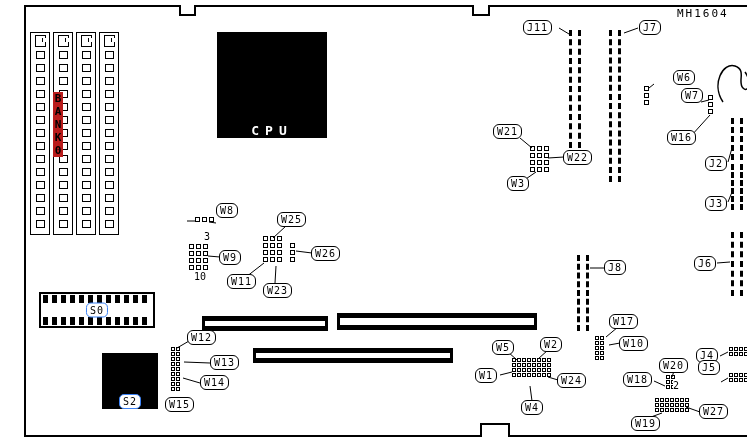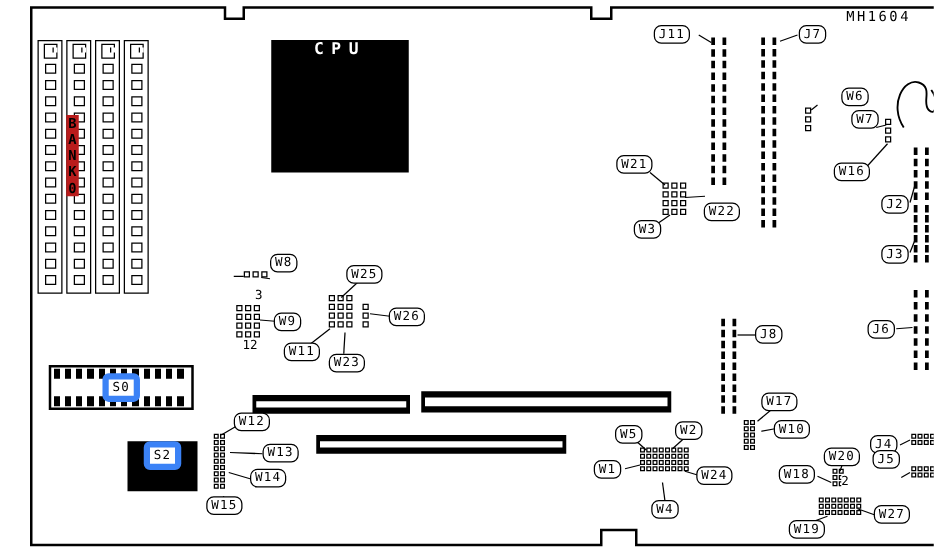--- a/index.html
+++ b/index.html
@@ -15,22 +15,22 @@
   .tiny{--sq:4px;gap:1px;}
   .pinstrip{position:absolute;box-sizing:border-box;width:12px;z-index:2;
             border-left:3px dashed #000;border-right:3px dashed #000;}
   .slot{position:absolute;box-sizing:border-box;border:1px solid #000;z-index:1;
         display:flex;flex-direction:column;align-items:center;padding:2px 0;}
   .slot .pingrid{position:static;--sq:9px;--sqh:8px;gap:5px;}
   .keycap{position:relative;width:9px;height:10px;border:1px solid #000;margin-bottom:4px;background:#fff;}
   .keycap:after{content:"";position:absolute;right:-1px;top:2px;width:3px;height:4px;background:#fff;border-left:1px solid #000;}
   .vtext{position:absolute;z-index:4;width:10px;font-size:11px;line-height:13px;font-weight:bold;
          word-break:break-all;text-align:center;background:#b91c1c;}
-  .chip-black{position:absolute;background:#000;z-index:2;display:flex;align-items:flex-start;justify-content:center;}
-  .chip-label{border:5px solid #3b82f6;border-radius:5px;background:#fff;padding:0 3px;font-size:10px;letter-spacing:1px;line-height:13px;}
+  .chip-black{position:absolute;background:#000;z-index:2;display:flex;align-items:flex-end;justify-content:center;}
+  .chip-label{border:1px solid #3b82f6;border-radius:5px;background:#fff;padding:0 3px;font-size:10px;letter-spacing:1px;line-height:13px;}
   .cpu-label{color:#fff;font-size:13px;letter-spacing:6px;font-weight:bold;}
   .s0{position:absolute;box-sizing:border-box;border:2px solid #000;background:#fff;z-index:2;}
   .pins-top,.pins-bottom{position:absolute;left:2px;right:2px;height:8px;
      background:repeating-linear-gradient(90deg,#000 0 5px,#fff 5px 9px);}
   .pins-top{top:1px;} .pins-bottom{bottom:1px;}
   .s0label{position:absolute;left:50%;top:50%;transform:translate(-50%,-50%);z-index:3;}
   .expslot{position:absolute;box-sizing:border-box;background:#fff;z-index:2;
            border:solid #000;border-width:5px 3px;}
 </style>
 </head>
@@ -164,21 +164,21 @@
   <div class="chip-black" style="left:200px;top:32px;width:110px;height:106px">
     <span class="cpu-label">CPU</span>
   </div>
 
   <div class="s0" style="left:22px;top:292px;width:116px;height:36px">
     <div class="pins-top"></div>
     <div class="pins-bottom"></div>
     <span class="chip-label s0label">S0</span>
   </div>
 
-  <div class="chip-black" style="left:85px;top:353px;width:56px;height:40px">
+  <div class="chip-black" style="left:85px;top:353px;width:56px;height:56px">
     <span class="chip-label">S2</span>
   </div>
 
   <div class="expslot" style="left:185px;top:316px;width:126px;height:15px"></div>
   <div class="expslot" style="left:320px;top:313px;width:200px;height:17px"></div>
   <div class="expslot" style="left:236px;top:348px;width:200px;height:15px"></div>
 
   <div class="pinstrip" style="left:552px;top:30px;height:118px"></div>
   <div class="pinstrip" style="left:592px;top:30px;height:152px"></div>
   <div class="pinstrip" style="left:560px;top:255px;height:76px"></div>
@@ -375,21 +375,21 @@
     </div>
 
   <div class="callout" style="left:506px;top:20px">J11</div>
   <div class="callout" style="left:622px;top:20px">J7</div>
   <div class="callout" style="left:656px;top:70px">W6</div>
   <div class="callout" style="left:664px;top:88px">W7</div>
   <div class="callout" style="left:650px;top:130px">W16</div>
   <div class="callout" style="left:688px;top:156px">J2</div>
   <div class="callout" style="left:688px;top:196px">J3</div>
   <div class="callout" style="left:476px;top:124px">W21</div>
-  <div class="callout" style="left:546px;top:162px">W22</div>
+  <div class="callout" style="left:546px;top:150px">W22</div>
   <div class="callout" style="left:490px;top:176px">W3</div>
   <div class="callout" style="left:199px;top:203px">W8</div>
   <div class="callout" style="left:260px;top:212px">W25</div>
   <div class="callout" style="left:202px;top:250px">W9</div>
   <div class="callout" style="left:210px;top:274px">W11</div>
   <div class="callout" style="left:294px;top:246px">W26</div>
   <div class="callout" style="left:246px;top:283px">W23</div>
   <div class="callout" style="left:587px;top:260px">J8</div>
   <div class="callout" style="left:677px;top:256px">J6</div>
   <div class="callout" style="left:170px;top:330px">W12</div>
@@ -404,16 +404,16 @@
   <div class="callout" style="left:592px;top:314px">W17</div>
   <div class="callout" style="left:602px;top:336px">W10</div>
   <div class="callout" style="left:642px;top:358px">W20</div>
   <div class="callout" style="left:606px;top:372px">W18</div>
   <div class="callout" style="left:679px;top:348px">J4</div>
   <div class="callout" style="left:681px;top:360px">J5</div>
   <div class="callout" style="left:614px;top:416px">W19</div>
   <div class="callout" style="left:682px;top:404px">W27</div>
 
   <div class="txt" style="left:187px;top:231px">3</div>
-  <div class="txt" style="left:177px;top:271px">12</div>
+  <div class="txt" style="left:177px;top:271px">10</div>
   <div class="txt" style="left:656px;top:380px">2</div>
 
 </div>
 
 </body></html>

